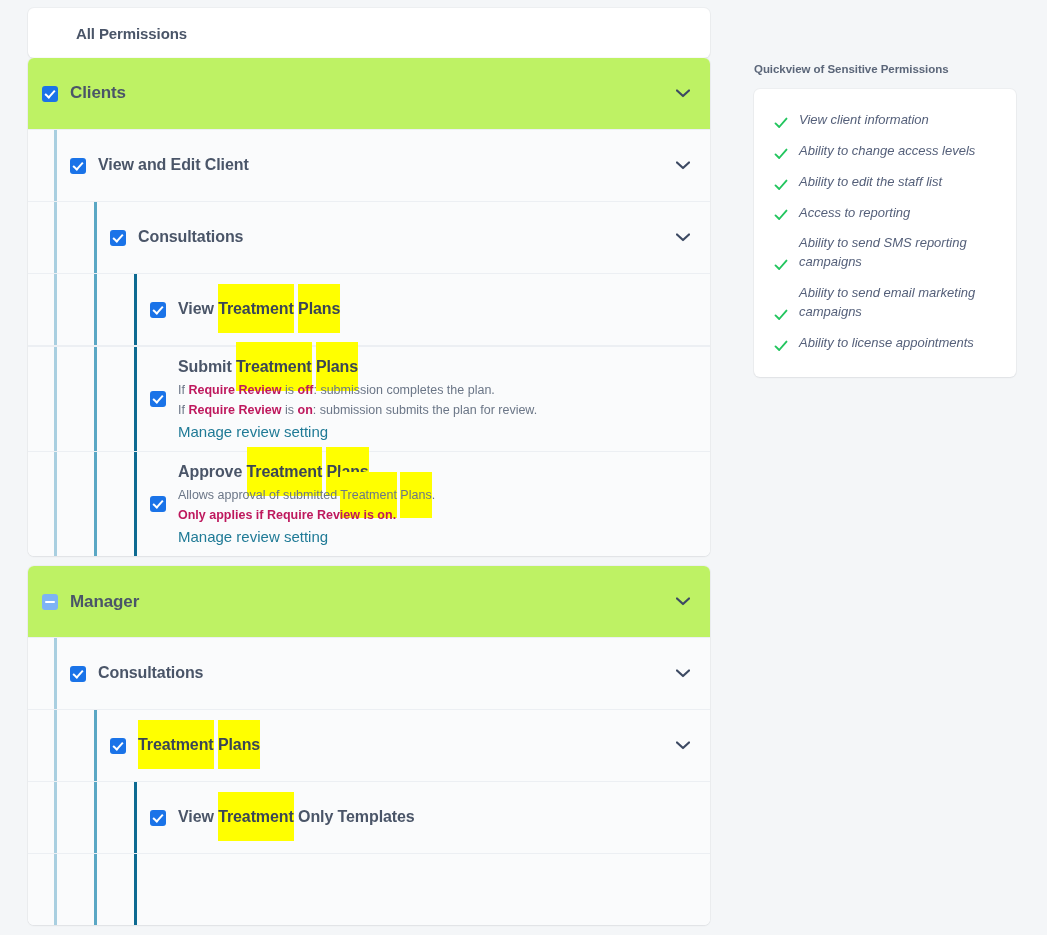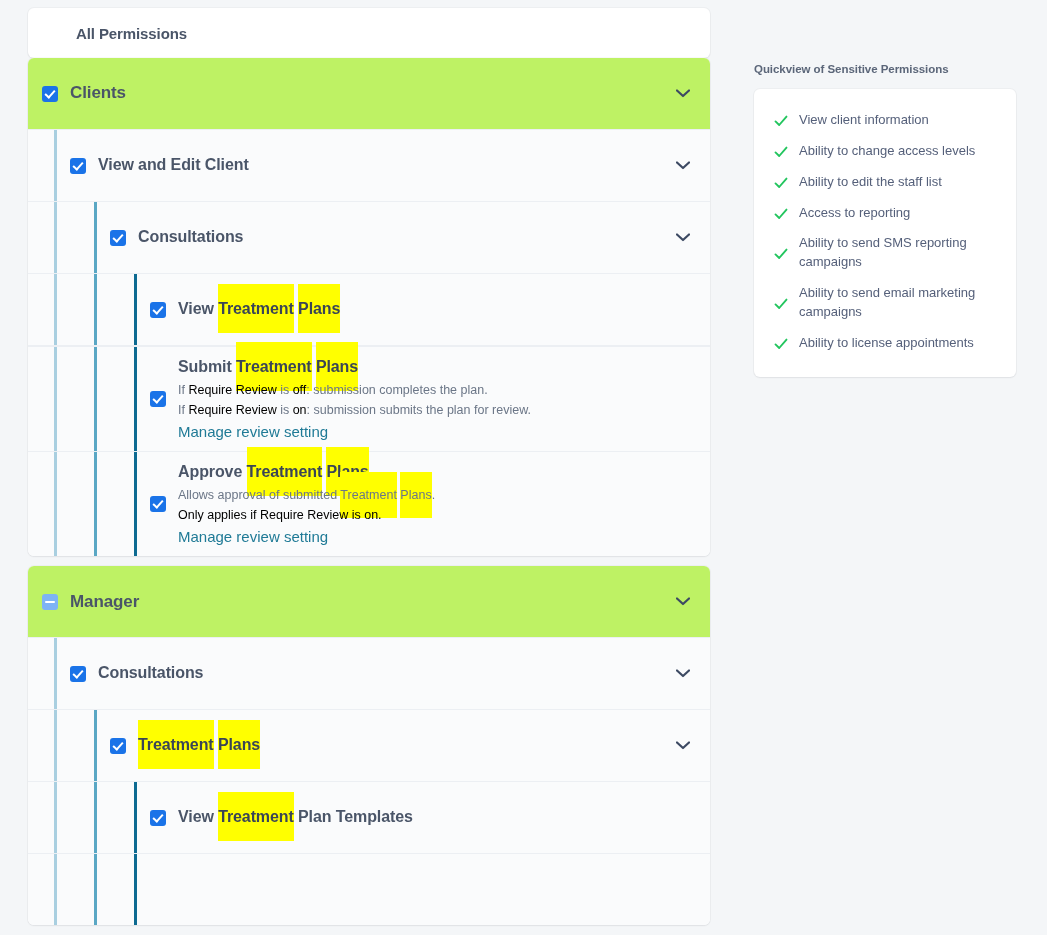--- a/index.html
+++ b/index.html
@@ -140,21 +140,21 @@
     color: #4a5568;
     line-height: 1.45;
     margin-bottom: 3px;
     letter-spacing: -0.1px;
   }
   .detail-line {
     font-size: 12.5px;
     color: #6b7687;
     line-height: 1.55;
   }
-  .detail-line b { color: #000000; font-weight: normal; }
+  .detail-line b { color: #be185d; font-weight: bold; }
   .detail-line .hl { background: #ffff00; color: #6b7687; }
   .detail-line.bold { font-weight: bold; color: #4a5568; }
   .link {
     font-size: 15px;
     color: #1f7a96;
     text-decoration: none;
     line-height: 1.55;
     cursor: pointer;
   }
 
@@ -189,22 +189,23 @@
     letter-spacing: -0.05px;
   }
   .qv-card {
     background: #ffffff;
     border-radius: 6px;
     box-shadow: 0 1px 2px rgba(16,24,40,0.06), 0 0 0 1px rgba(16,24,40,0.03);
     padding: 22px 20px 24px 20px;
   }
   .qv-item {
     display: flex;
-    align-items: center;
+    align-items: flex-end;
     margin-bottom: 12px;
+    font-style: italic;
   }
   .qv-item:last-child { margin-bottom: 0; }
   .qv-check {
     flex: 0 0 auto;
     width: 14px;
     height: 14px;
     margin-right: 11px;
     margin-top: 2px;
   }
   .qv-label {
@@ -381,21 +382,21 @@
               <span class="tline lvl1" style="left:26px"></span>
             </div>
             <div class="gutter" style="width:40px">
               <span class="tline lvl2" style="left:38px"></span>
             </div>
             <div class="gutter" style="width:40px">
               <span class="tline lvl3" style="left:38px"></span>
             </div>
             <div class="row-body">
               <span class="cb checked"></span>
-              <span class="label"><span>View </span><span class="hl">Treatment</span><span> Plan Templates</span></span>
+              <span class="label"><span>View </span><span class="hl">Treatment</span><span> Only Templates</span></span>
             </div>
           </div>
           <div class="row shaded">
             <div class="gutter" style="width:28px">
               <span class="tline lvl1" style="left:26px"></span>
             </div>
             <div class="gutter" style="width:40px">
               <span class="tline lvl2" style="left:38px"></span>
             </div>
             <div class="gutter" style="width:40px">

